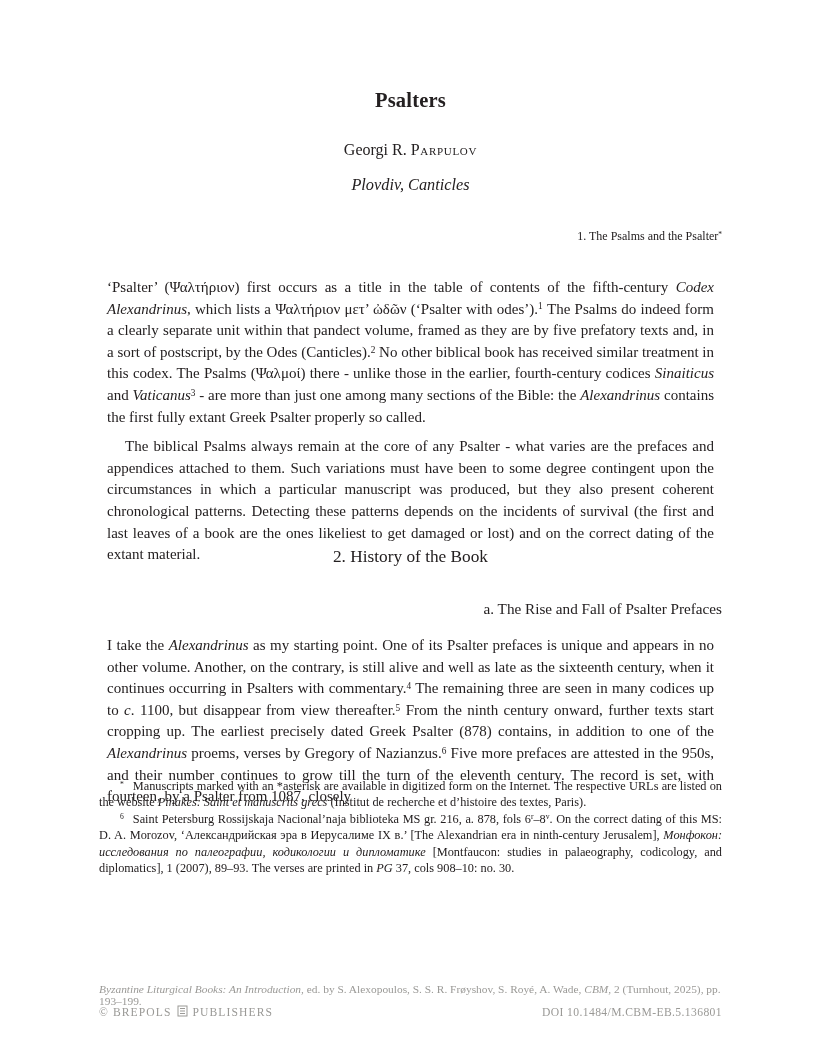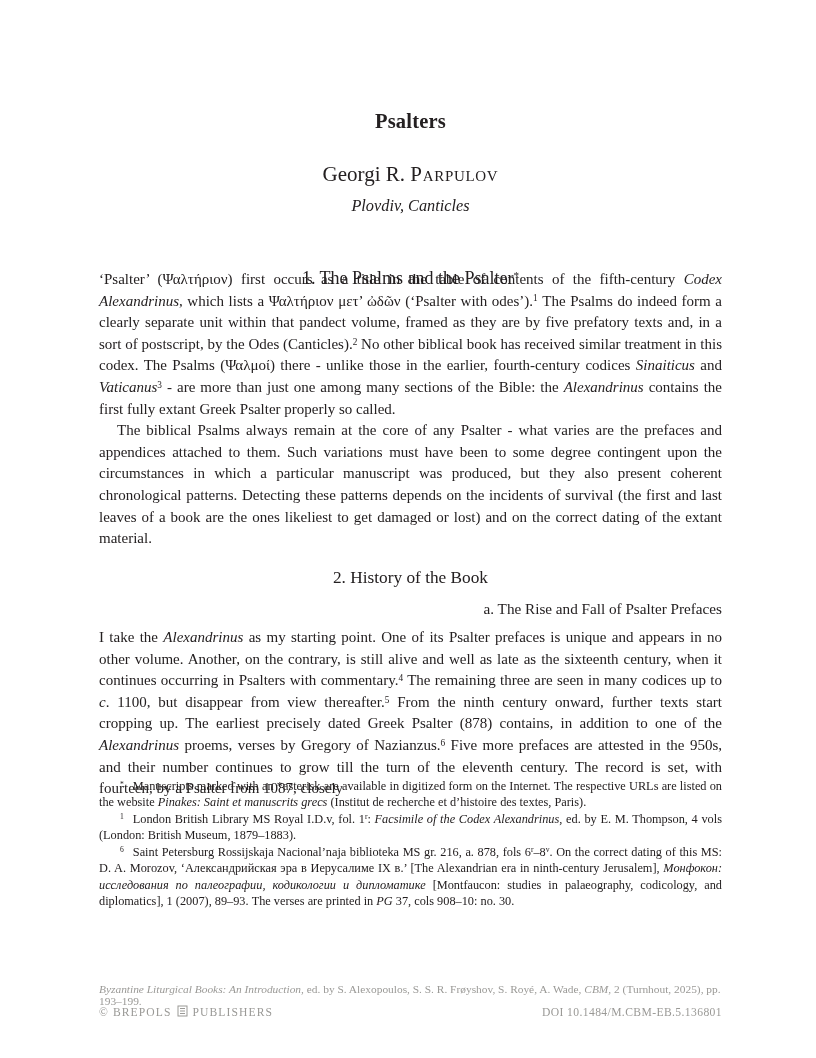--- a/index.html
+++ b/index.html
@@ -7,35 +7,35 @@
     --muted-color:#9a9996;
   }
   html,body{margin:0;padding:0;background:#ffffff;}
   body{
     width:816px;height:1058px;position:relative;overflow:hidden;
     font-family:"Liberation Serif","DejaVu Serif",serif;
     color:var(--text-color);
     -webkit-font-smoothing:antialiased;
   }
   .block{position:absolute;left:99px;width:623px;}
-  .center{text-align:center;margin-top:21px;}
+  .center{text-align:center;}
   #article-title{top:89px;font-size:20.5px;font-weight:bold;letter-spacing:0.2px;}
-  #author-line{top:141px;font-size:21px;}
+  #author-line{top:141px;font-size:16px;}
   #affiliation-line{top:175px;font-size:16.3px;font-style:italic;}
-  #section1-heading{top:247px;font-size:18px;}
+  #section1-heading{top:229px;font-size:12px;text-align:right;}
   #body-sec1{top:269px;}
   #section2-heading{top:547px;font-size:17.3px;}
   #subsection-heading{top:600px;font-size:15.2px;text-align:right;}
   #body-sec2{top:627px;}
   #footnotes{top:778px;font-size:12.3px;line-height:16.45px;}
   #footer-citation{top:983px;font-size:11.4px;color:var(--muted-color);}
   #footer-bottomline{top:1005px;display:flex;justify-content:space-between;align-items:center;
     font-size:11.6px;letter-spacing:1.1px;color:var(--muted-color);}
   .bodytext{font-size:15px;line-height:21.6px;}
-  .para{margin:0;text-align:justify;}
+  .para{margin:8px;text-align:justify;}
   .para.indent{text-indent:18px;}
   .footnote{margin:0;text-align:justify;text-indent:21px;}
   .it{font-style:italic;}
   .sc{font-variant:small-caps;letter-spacing:0.7px;}
   sup{font-size:62%;line-height:0;vertical-align:baseline;position:relative;top:-0.45em;}
   .fnmark{margin-right:9px;}
   .pubgroup{display:flex;align-items:center;gap:5px;justify-content:center;}
   .doi{letter-spacing:0.4px;margin-left:12px;}
 </style>
 </head>
@@ -57,21 +57,20 @@
 <div class="block center" id="section2-heading">2. History of the Book</div>
 
 <div class="block" id="subsection-heading">a. The Rise and Fall of Psalter Prefaces</div>
 
 <div class="block bodytext" id="body-sec2">
     <p class="para"><span>I take the </span><span class="it">Alexandrinus</span><span> as my starting point. One of its Psalter prefaces is unique and appears in no other volume. Another, on the contrary, is still alive and well as late as the sixteenth century, when it continues occurring in Psalters with commentary.</span><sup>4</sup><span> The remaining three are seen in many codices up to </span><span class="it">c</span><span>. 1100, but disappear from view thereafter.</span><sup>5</sup><span> From the ninth century onward, further texts start cropping up. The earliest precisely dated Greek Psalter (878) contains, in addition to one of the </span><span class="it">Alexandrinus</span><span> proems, verses by Gregory of Nazianzus.</span><sup>6</sup><span> Five more prefaces are attested in the 950s, and their number continues to grow till the turn of the eleventh century. The record is set, with fourteen, by a Psalter from 1087, closely</span></p>
   </div>
 
 <div class="block" id="footnotes">
     <p class="footnote"><sup class="fnmark">*</sup><span>Manuscripts marked with an *asterisk are available in digitized form on the Internet. The respective URLs are listed on the website </span><span class="it">Pinakes: Saint et manuscrits grecs</span><span> (Institut de recherche et d’histoire des textes, Paris).</span></p>
-    <p class="footnote"><sup class="fnmark">1</sup><span>London British Library MS Royal I.D.v, fol. 1</span><sup>r</sup><span>: </span><span class="it">Facsimile of the Codex Alexandrinus</span><span>, ed. by E. M. Thompson, 4 vols (London: British Museum, 1879–1883).</span></p>
     <p class="footnote"><sup class="fnmark">6</sup><span>Saint Petersburg Rossijskaja Nacional’naja biblioteka MS gr. 216, a. 878, fols 6</span><sup>r</sup><span>–8</span><sup>v</sup><span>. On the correct dating of this MS: D. A. Morozov, ‘Александрийская эра в Иерусалиме IX в.’ [The Alexandrian era in ninth-century Jerusalem], </span><span class="it">Монфокон: исследования по палеографии, кодикологии и дипломатике</span><span> [Montfaucon: studies in palaeography, codicology, and diplomatics], 1 (2007), 89–93. The verses are printed in </span><span class="it">PG</span><span> 37, cols 908–10: no. 30.</span></p>
   </div>
 
 <div class="block" id="footer-citation"><span class="it">Byzantine Liturgical Books: An Introduction</span><span>, ed. by S. Alexopoulos, S. S. R. Frøyshov, S. Royé, A. Wade, </span><span class="it">CBM</span><span>, 2 (Turnhout, 2025), pp. 193–199.</span></div>
 
 <div class="block" id="footer-bottomline">
   <span class="pubgroup">
     <span>© BREPOLS</span>
     <span aria-hidden="true"><svg width="11" height="12" viewBox="0 0 11 12">
           <rect x="1" y="1" width="9" height="10" fill="none" stroke="#9a9996" stroke-width="1"></rect>

